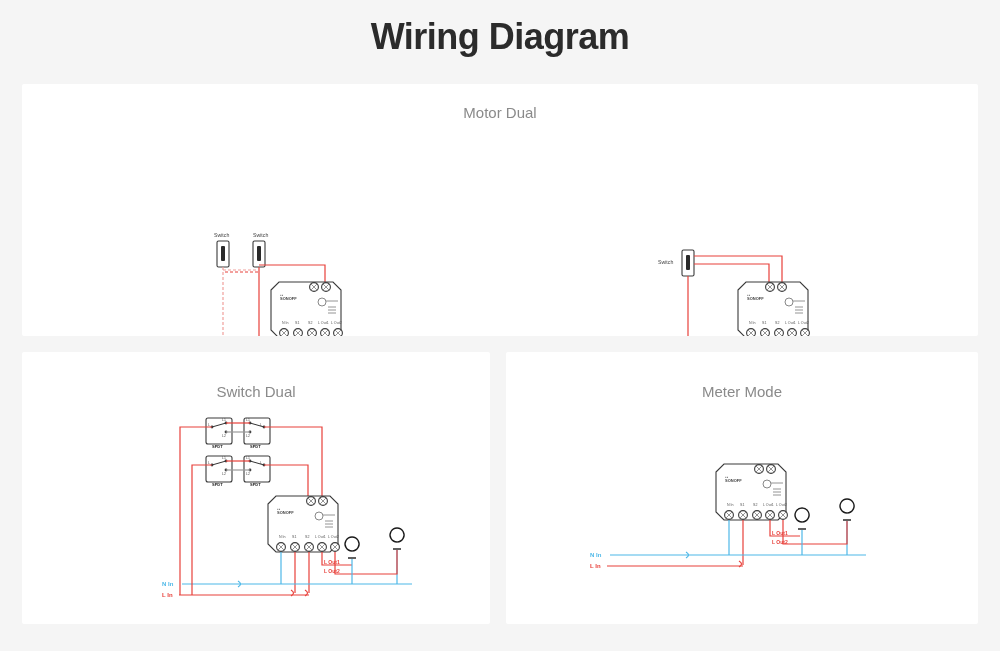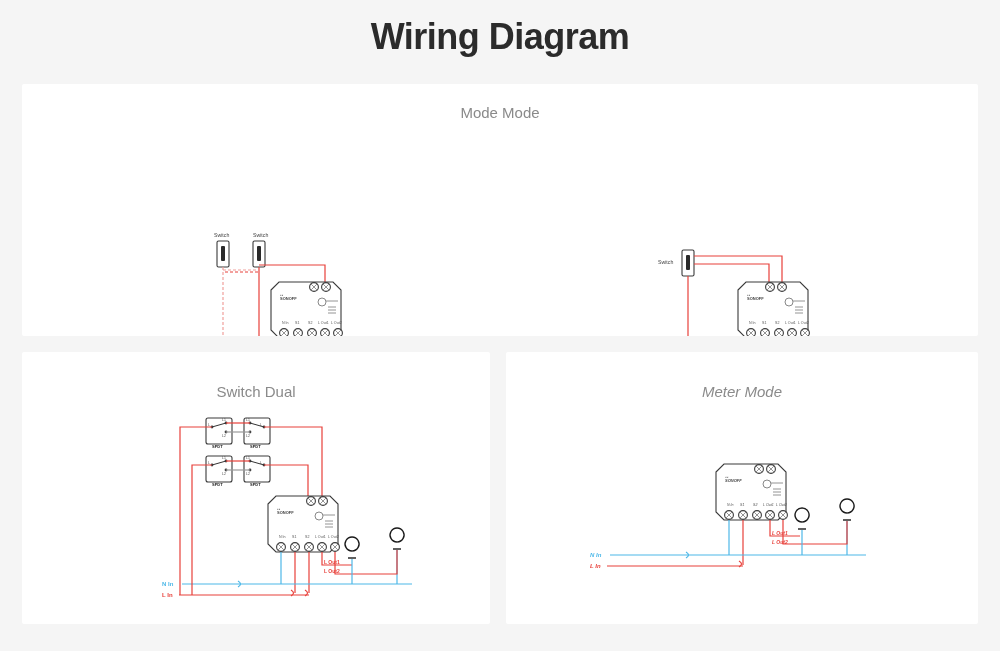--- a/index.html
+++ b/index.html
@@ -19,21 +19,21 @@
     letter-spacing: -0.5px;
   }
 
   .panel {
     position: absolute;
     background: #ffffff;
     border-radius: 2px;
   }
   #panel-motor   { left: 22px;  top: 84px;  width: 956px; height: 252px; }
   #panel-switch  { left: 22px;  top: 352px; width: 468px; height: 272px; }
-  #panel-meter   { left: 506px; top: 352px; width: 472px; height: 272px; font-style: italic; }
+  #panel-meter   { left: 506px; top: 352px; width: 472px; height: 272px; }
 
   .mode-heading {
     position: absolute; width: 100%;
     text-align: center;
     font-size: 15px; color: #8a8a8a; font-weight: normal;
   }
   .caption {
     position: absolute;
     font-size: 14.5px; color: #3e9fe0;
     white-space: nowrap;
@@ -42,21 +42,21 @@
   text { font-family: "Liberation Sans", sans-serif; }
 </style>
 </head>
 <body>
 
 <div class="page">
 
   <div class="page-title">Wiring Diagram</div>
 
   <div class="panel" id="panel-motor">
-    <div class="mode-heading" style="top:20px;">Mode Mode</div>
+    <div class="mode-heading" style="top:20px;">Motor Dual</div>
 
     <svg class="svg-layer" width="956" height="252">
       <defs>
         <style>
           .wL { stroke:#e8403a; stroke-width:1.2; fill:none; }
           .wN { stroke:#4db8e8; stroke-width:1.2; fill:none; }
           .wE { stroke:#2faa72; stroke-width:1.2; fill:none; }
           .wLd { stroke:#e8403a; stroke-width:1.2; fill:none; stroke-dasharray:3,2; }
           .wLp { stroke:#f0a09c; stroke-width:1.2; fill:none; stroke-dasharray:3,2; }
           .dev { stroke:#3a3a3a; stroke-width:1.1; fill:#ffffff; }

